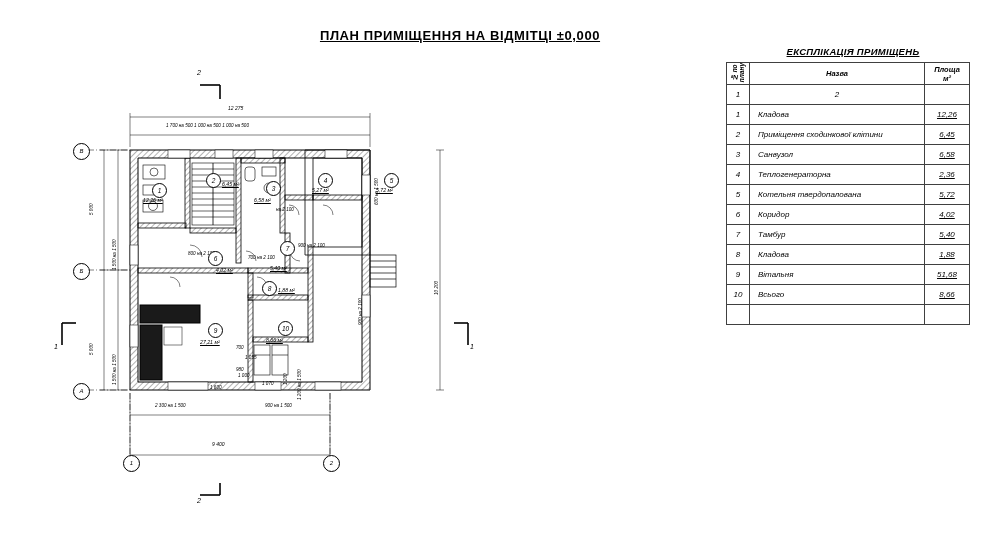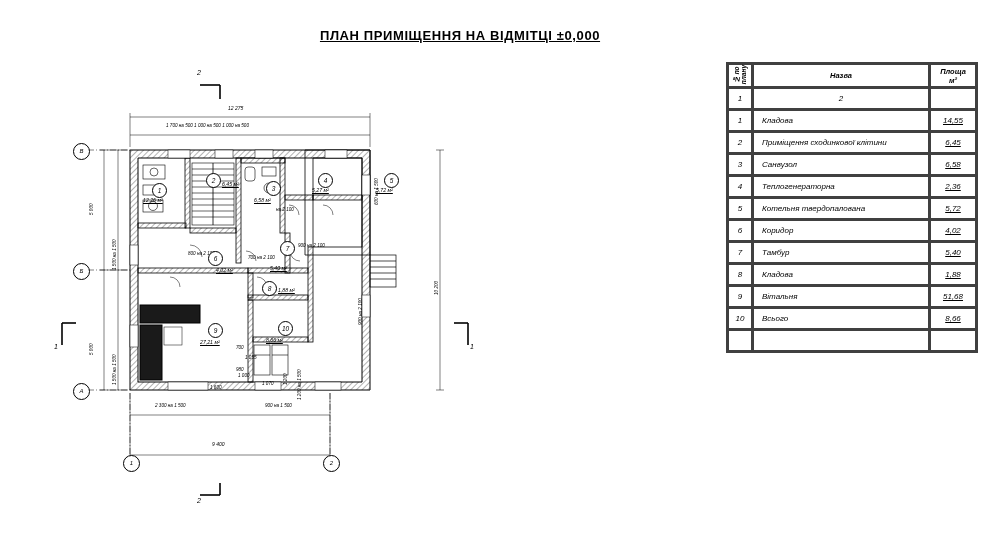--- a/index.html
+++ b/index.html
@@ -52,21 +52,21 @@
   
   .spec-table {
     position: absolute;
     left: 726px;
     top: 62px;
     border-collapse: collapse;
     font-size: 8px;
     font-style: italic;
   }
   .spec-table td, .spec-table th {
-    border: 3px solid #404040;
+    border: 1px solid #404040;
     padding: 0;
     height: 19px;
     vertical-align: middle;
   }
   .col-num { width: 22px; text-align: center; }
   .col-name { width: 166px; padding-left: 8px !important; text-align: left; }
   .col-area { width: 44px; text-align: center; }
   .hdr { height: 40px; text-align: center; font-size: 7.5px; }
   .hdr .vert {
     writing-mode: vertical-rl;
@@ -360,20 +360,21 @@
     <div class="circ axis" style="left:33px; top:328px;">А</div>
     <div class="circ axis" style="left:83px; top:400px;">1</div>
     <div class="circ axis" style="left:283px; top:400px;">2</div>
 
     <div class="secmark" style="left:157px; top:14px;">2</div>
     <div class="secmark" style="left:157px; top:442px;">2</div>
     <div class="secmark" style="left:14px; top:288px;">1</div>
     <div class="secmark" style="left:430px; top:288px;">1</div>
   </div>
 
+  <div class="table-title">ЕКСПЛІКАЦІЯ ПРИМІЩЕНЬ</div>
 
   <table class="spec-table">
     <thead>
       <tr>
         <th class="col-num hdr">
           <span class="vert"><span>№</span> <span>по плану</span></span>
         </th>
         <th class="col-name hdr" style="text-align:center; padding-left:0 !important;">Назва</th>
         <th class="col-area hdr">
           <div>Площа</div>
@@ -384,21 +385,21 @@
     <tbody>
       <tr>
         <td class="col-num">1</td>
         <td class="col-name" style="text-align:center; padding-left:0 !important;">2</td>
         <td class="col-area"></td>
       </tr>
 
       <tr>
         <td class="col-num">1</td>
         <td class="col-name">Кладова</td>
-        <td class="col-area area-val">14,55</td>
+        <td class="col-area area-val">12,26</td>
       </tr>
       <tr>
         <td class="col-num">2</td>
         <td class="col-name">Приміщення сходинкової клітини</td>
         <td class="col-area area-val">6,45</td>
       </tr>
       <tr>
         <td class="col-num">3</td>
         <td class="col-name">Санвузол</td>
         <td class="col-area area-val">6,58</td>

